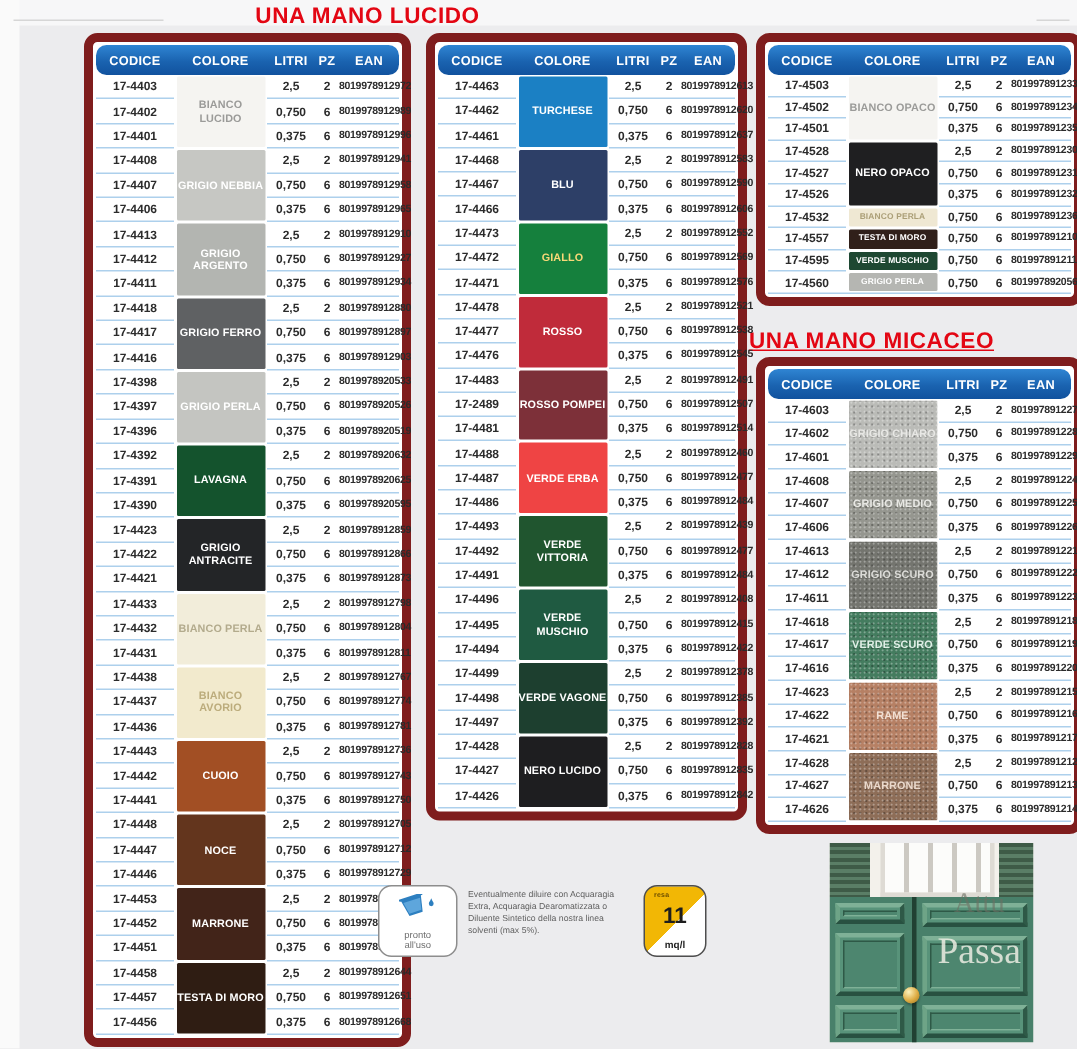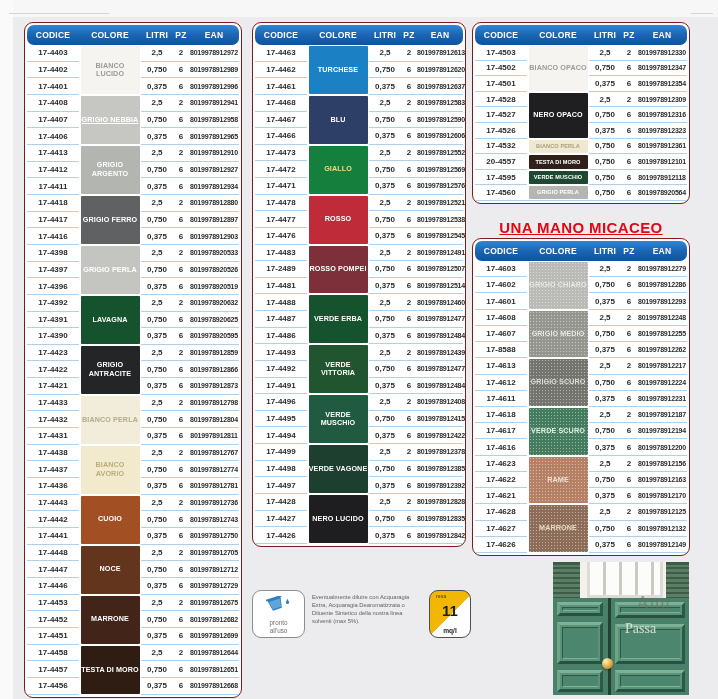--- a/index.html
+++ b/index.html
@@ -8,21 +8,21 @@
   .canvas { position:absolute; left:0; top:0; width:718px; height:699px; background:#ececee; }
   .margin-left { position:absolute; left:0; top:0; width:13px; height:699px; background:#fafafa; }
   .margin-top { position:absolute; left:0; top:0; width:718px; height:17px; background:#f7f7f8; }
 
   .title { position:absolute; font-size:15px; font-weight:800; color:#e30613; letter-spacing:.4px; text-align:center; white-space:nowrap; }
   .t-lucido { left:24px; top:2px; width:442px; }
   .t-opaco  { left:472px; top:2px; width:218px; }
   .t-micaceo{ left:472px; top:219px; width:218px;text-decoration:underline; }
   .tline { position:absolute; height:1px; background:#d6d6d6; }
 
-  .panel { position:absolute; background:#fff; border:1px solid #7f1d1d; border-radius:9px; padding:2px; }
+  .panel { position:absolute; background:#fff; border:6px solid #7f1d1d; border-radius:9px; padding:2px;margin-left:32px; }
   .p-left   { left:24px;  top:22px; width:218px; height:676px; }
   .p-mid    { left:252px; top:22px; width:214px; height:525px; }
   .p-opaco  { left:472px; top:22px; width:218px; height:182px; }
   .p-micaceo{ left:472px; top:238px; width:218px; height:318px; }
 
   table.ptable { width:100%; height:100%; border-collapse:separate; border-spacing:0; table-layout:fixed; }
   .ptable th { background:linear-gradient(180deg,#2f85d3 0%,#1a63b0 55%,#11529e 100%); color:#fff; font-size:8.5px; font-weight:700; height:20px; letter-spacing:.2px; }
   .ptable th:first-child { border-radius:7px 0 0 7px; }
   .ptable th:last-child  { border-radius:0 7px 7px 0; }
   .ptable td { font-size:8px; font-weight:700; color:#2b2b2b; text-align:center; border-bottom:1px solid #add0ec; padding:0; vertical-align:middle; }
@@ -51,32 +51,33 @@
   .sh-l { left:0; width:27px; }
   .sh-r { left:113px; width:23px; }
   .win { position:absolute; left:34px; top:0; width:76px; height:36px; background:repeating-linear-gradient(90deg,#fcfcfa 0 13px,#ccc9c2 13px 16px); border:3px solid #dedbd4; border-top:none; }
   .ph-doors { position:absolute; left:0; top:36px; width:136px; height:97px; background:#48806a; }
   .doorgap { position:absolute; left:55px; top:0; width:3px; height:97px; background:#214133; }
   .dpanel { position:absolute; background:#58937a; border-top:3px solid #7fb197; border-left:3px solid #6ea487; border-right:3px solid #2e5947; border-bottom:3px solid #285141; }
   .dpanel .inner { position:absolute; inset:2px; background:#4d866f; border-top:1px solid #2e5947; border-left:1px solid #2e5947; border-bottom:1px solid #7fb197; }
   .knob { position:absolute; left:49px; top:96px; width:11px; height:11px; border-radius:50%; background:radial-gradient(circle at 35% 30%, #fdf2bc, #ddab42 55%, #97711f); box-shadow:0 1px 2px rgba(0,0,0,.35); }
   .wm { position:absolute; font-family:"Liberation Serif", serif; white-space:nowrap; }
   .wm1 { left:83px; top:30px; font-size:19px; color:rgba(108,112,98,.62); }
-  .wm2 { left:72px; top:59px; font-size:14px; color:rgba(242,240,230,.82); }
+  .wm2 { left:72px; top:59px; font-size:25px; color:rgba(242,240,230,.82); }
 </style>
 </head>
 <body>
 
 <div class="canvas">
   <div class="margin-top"></div>
   <div class="margin-left"></div>
 
   <div class="tline" style="left:9px; top:13px; width:100px;"></div>
   <div class="tline" style="left:691px; top:13px; width:22px;"></div>
 
+  <div class="title t-lucido">UNA MANO LUCIDO</div>
   <div class="title t-micaceo">UNA MANO MICACEO</div>
 
   <div class="panel p-left">
       <table class="ptable">
         <colgroup>
           <col style="width: 52px;">
           <col style="width: 62px;">
           <col style="width: 32px;">
           <col style="width: 16px;">
           <col>
@@ -108,21 +109,21 @@
           </tr>
           <tr>
             <td>17-4401</td>
             <td>0,375</td>
             <td>6</td>
             <td class="ean">8019978912996</td>
           </tr>
           <tr>
             <td>17-4408</td>
             <td class="swcell" rowspan="3">
-              <div class="sw" style="background: rgb(198, 199, 195); color: rgb(255, 255, 255); text-decoration: underline;">GRIGIO NEBBIA</div>
+              <div class="sw" style="background: rgb(198, 199, 195); color: rgb(255, 255, 255);">GRIGIO NEBBIA</div>
             </td>
             <td>2,5</td>
             <td>2</td>
             <td class="ean">8019978912941</td>
           </tr>
           <tr>
             <td>17-4407</td>
             <td>0,750</td>
             <td>6</td>
             <td class="ean">8019978912958</td>
@@ -487,21 +488,21 @@
           </tr>
           <tr>
             <td>17-4481</td>
             <td>0,375</td>
             <td>6</td>
             <td class="ean">8019978912514</td>
           </tr>
           <tr>
             <td>17-4488</td>
             <td class="swcell" rowspan="3">
-              <div class="sw" style="background: #14532d; color: rgb(255, 255, 255); text-align: right;">VERDE ERBA</div>
+              <div class="sw" style="background: #ef4444; color: rgb(255, 255, 255); text-align: right;">VERDE ERBA</div>
             </td>
             <td>2,5</td>
             <td>2</td>
             <td class="ean">8019978912460</td>
           </tr>
           <tr>
             <td>17-4487</td>
             <td>0,750</td>
             <td>6</td>
             <td class="ean">8019978912477</td>
@@ -663,21 +664,21 @@
           <tr>
             <td>17-4532</td>
             <td class="swcell" rowspan="1">
               <div class="sw single" style="background: rgb(239, 232, 211); color: rgb(171, 159, 119);">BIANCO PERLA</div>
             </td>
             <td>0,750</td>
             <td>6</td>
             <td class="ean">8019978912361</td>
           </tr>
           <tr>
-            <td>20-4557</td>
+            <td>17-4557</td>
             <td class="swcell" rowspan="1">
               <div class="sw single" style="background: rgb(48, 32, 26); color: rgb(255, 255, 255);">TESTA DI MORO</div>
             </td>
             <td>0,750</td>
             <td>6</td>
             <td class="ean">8019978912101</td>
           </tr>
           <tr>
             <td>17-4595</td>
             <td class="swcell" rowspan="1">
@@ -748,21 +749,21 @@
             <td>2</td>
             <td class="ean">8019978912248</td>
           </tr>
           <tr>
             <td>17-4607</td>
             <td>0,750</td>
             <td>6</td>
             <td class="ean">8019978912255</td>
           </tr>
           <tr>
-            <td>17-8588</td>
+            <td>17-4606</td>
             <td>0,375</td>
             <td>6</td>
             <td class="ean">8019978912262</td>
           </tr>
           <tr>
             <td>17-4613</td>
             <td class="swcell" rowspan="3">
               <div class="sw sp" style="color: rgb(220, 220, 216); background-color: rgb(116, 117, 111);">GRIGIO SCURO</div>
             </td>
             <td>2,5</td>

